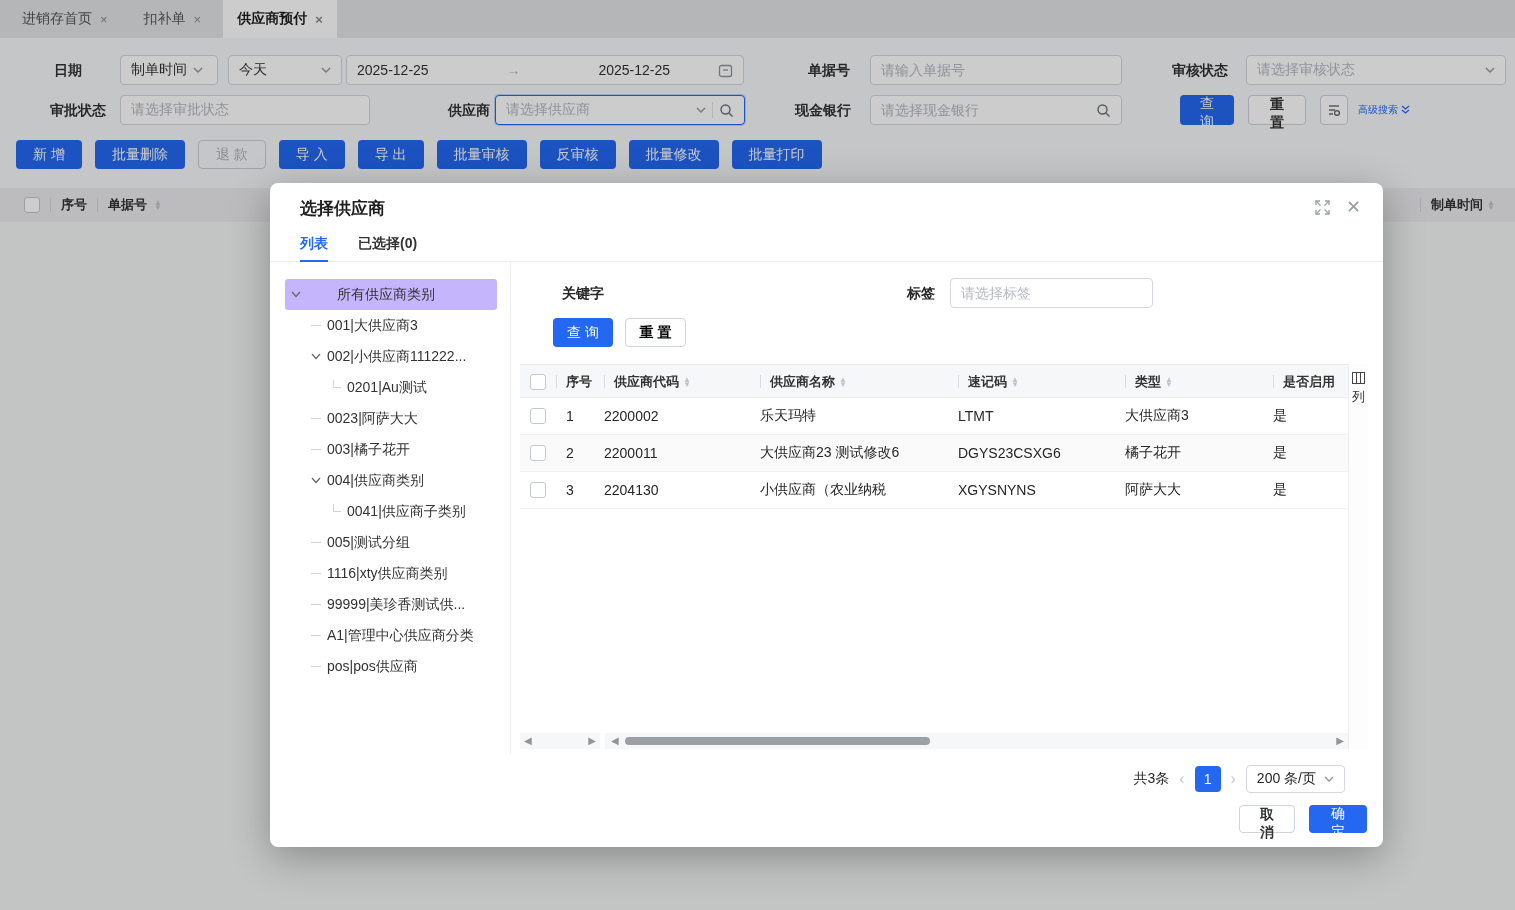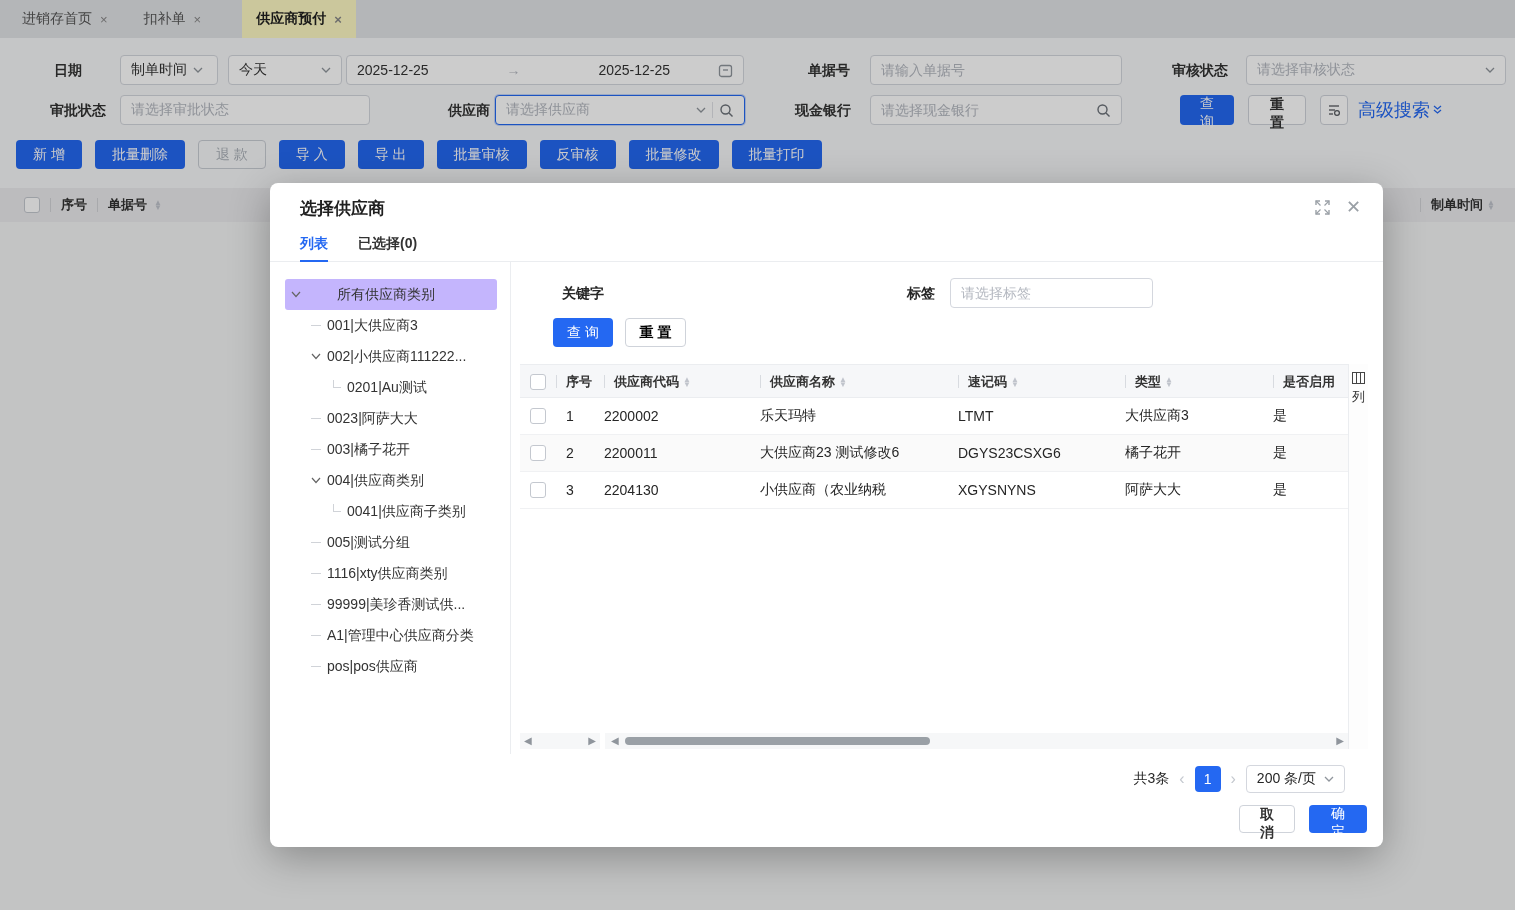--- a/index.html
+++ b/index.html
@@ -5,37 +5,37 @@
   * { margin:0; padding:0; box-sizing:border-box; }
   html,body { width:1515px; height:910px; overflow:hidden; }
   body { font-family:"Liberation Sans","DejaVu Sans",sans-serif; font-size:14px; color:#333; background:#f5f6f7; }
 
   .page { position:relative; width:1515px; height:910px; background:#f7f8f9; }
 
   
   .tabbar { position:absolute; left:0; top:0; width:100%; height:38px; background:#e2e4e7; display:flex; align-items:stretch; padding-left:8px; gap:8px; }
   .tab { display:flex; align-items:center; gap:8px; padding:0 14px; font-size:14px; color:#555; cursor:pointer; }
   .tab .x { color:#888; font-size:13px; }
-  .tab.active { background:#fef9c3; color:#1f1f1f; font-weight:700;margin-left:19px; }
+  .tab.active { background:#ffffff; color:#1f1f1f; font-weight:700; }
 
   
   .flabel { position:absolute; height:30px; line-height:30px; font-weight:600; color:#333; }
   .fbox { position:absolute; height:30px; background:#fff; border:1px solid #d4d7de; border-radius:4px; display:flex; align-items:center; padding:0 10px; gap:6px; }
   .fbox .ph { color:#b4b8c0; flex:1; white-space:nowrap; overflow:hidden; }
   .fbox input { border:none; outline:none; flex:1; height:26px; font-size:14px; font-family:inherit; background:transparent; min-width:0; }
   .fbox input::placeholder { color:#b4b8c0; }
   .fbox.focused { border-color:#2468f2; box-shadow:0 0 0 1px rgba(36,104,242,.25); }
   .vsep { width:1px; height:16px; background:#e0e2e6; }
   .chev svg, .cal svg, .mag svg { display:block; }
   .darrow { color:#b4b8c0; padding:0 6px; }
   .btn { height:30px; border:none; border-radius:4px; font-size:14px; font-family:inherit; cursor:pointer; padding:0 16px; }
   .btn.primary { background:#2468f2; color:#fff; }
   .btn.plain { background:#fff; color:#333; border:1px solid #cfd3da; font-weight:600; }
   .iconbtn { position:absolute; width:28px; height:30px; background:#fff; border:1px solid #cfd3da; border-radius:4px; display:flex; align-items:center; justify-content:center; cursor:pointer; }
-  .advlink { position:absolute; height:30px; display:flex; align-items:center; gap:3px; color:#2468f2; font-size:18px; cursor:pointer; }
+  .advlink { position:absolute; height:30px; display:flex; align-items:center; gap:3px; color:#2468f2; font-size:10px; cursor:pointer; }
 
   
   .actionbar { position:absolute; left:16px; top:140px; display:flex; gap:13px; }
   .abtn { height:29px; padding:0 17px; border-radius:4px; border:none; background:#2468f2; color:#fff; font-size:14px; font-family:inherit; cursor:pointer; white-space:nowrap; }
   .abtn.disabled { background:transparent; border:1px solid #c9cdd4; color:#aab0b8; cursor:default; }
 
   
   .gridhead { position:absolute; left:0; top:188px; width:100%; height:34px; background:#ececee; display:flex; align-items:center; font-weight:700; font-size:13px; color:#333; }
   .gridhead .cb { margin-left:24px; }
   .gh-item { display:flex; align-items:center; gap:3px; }

